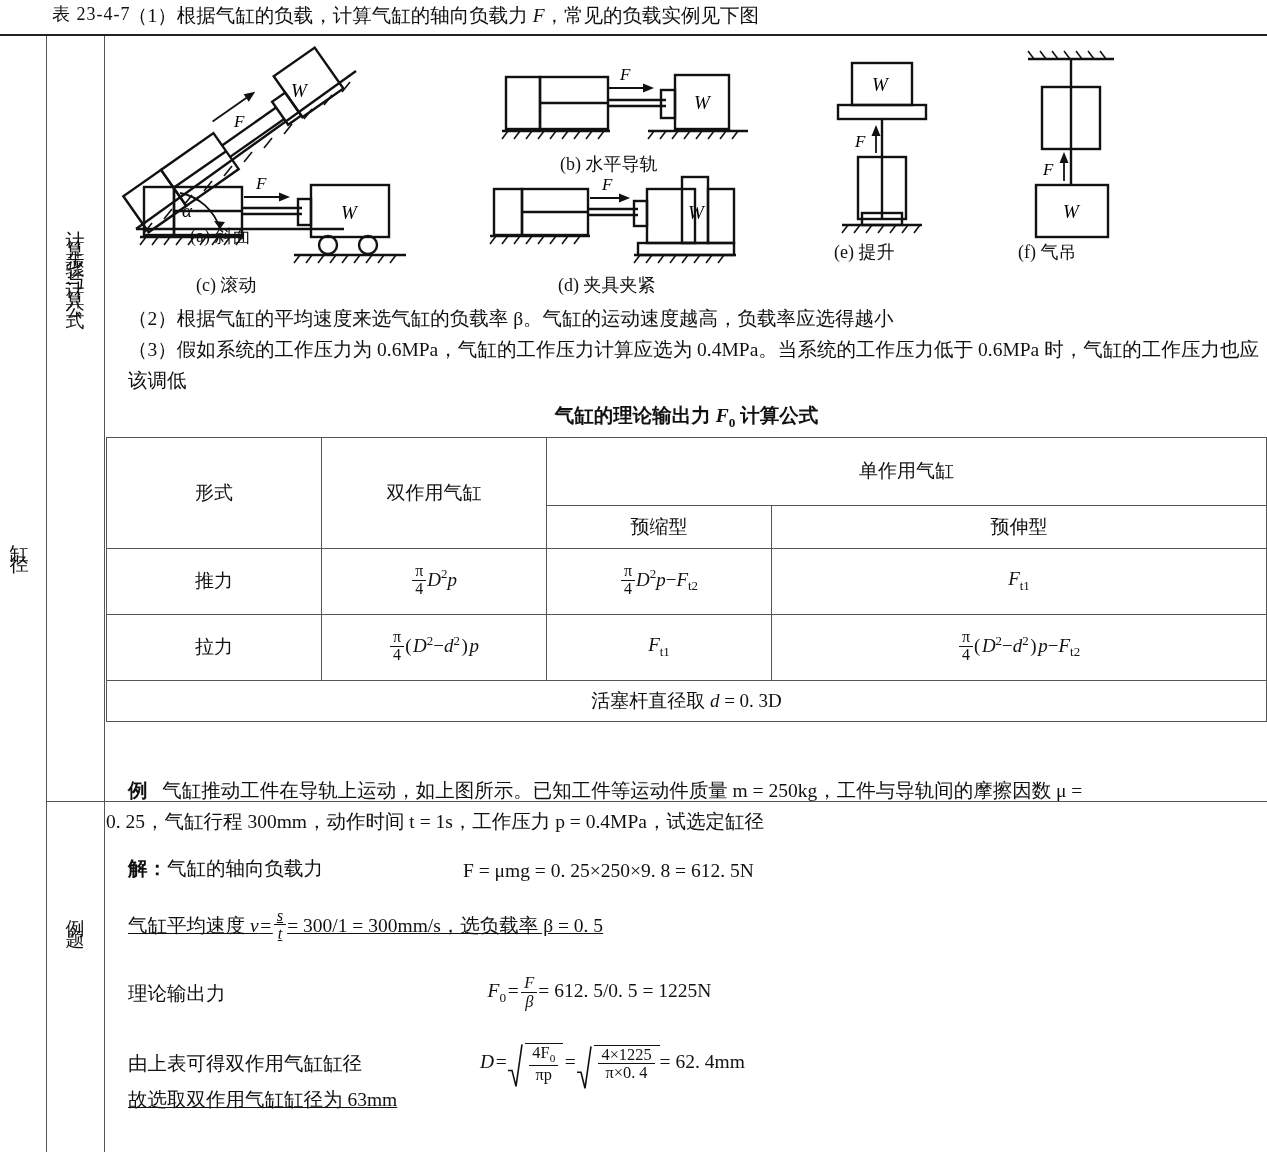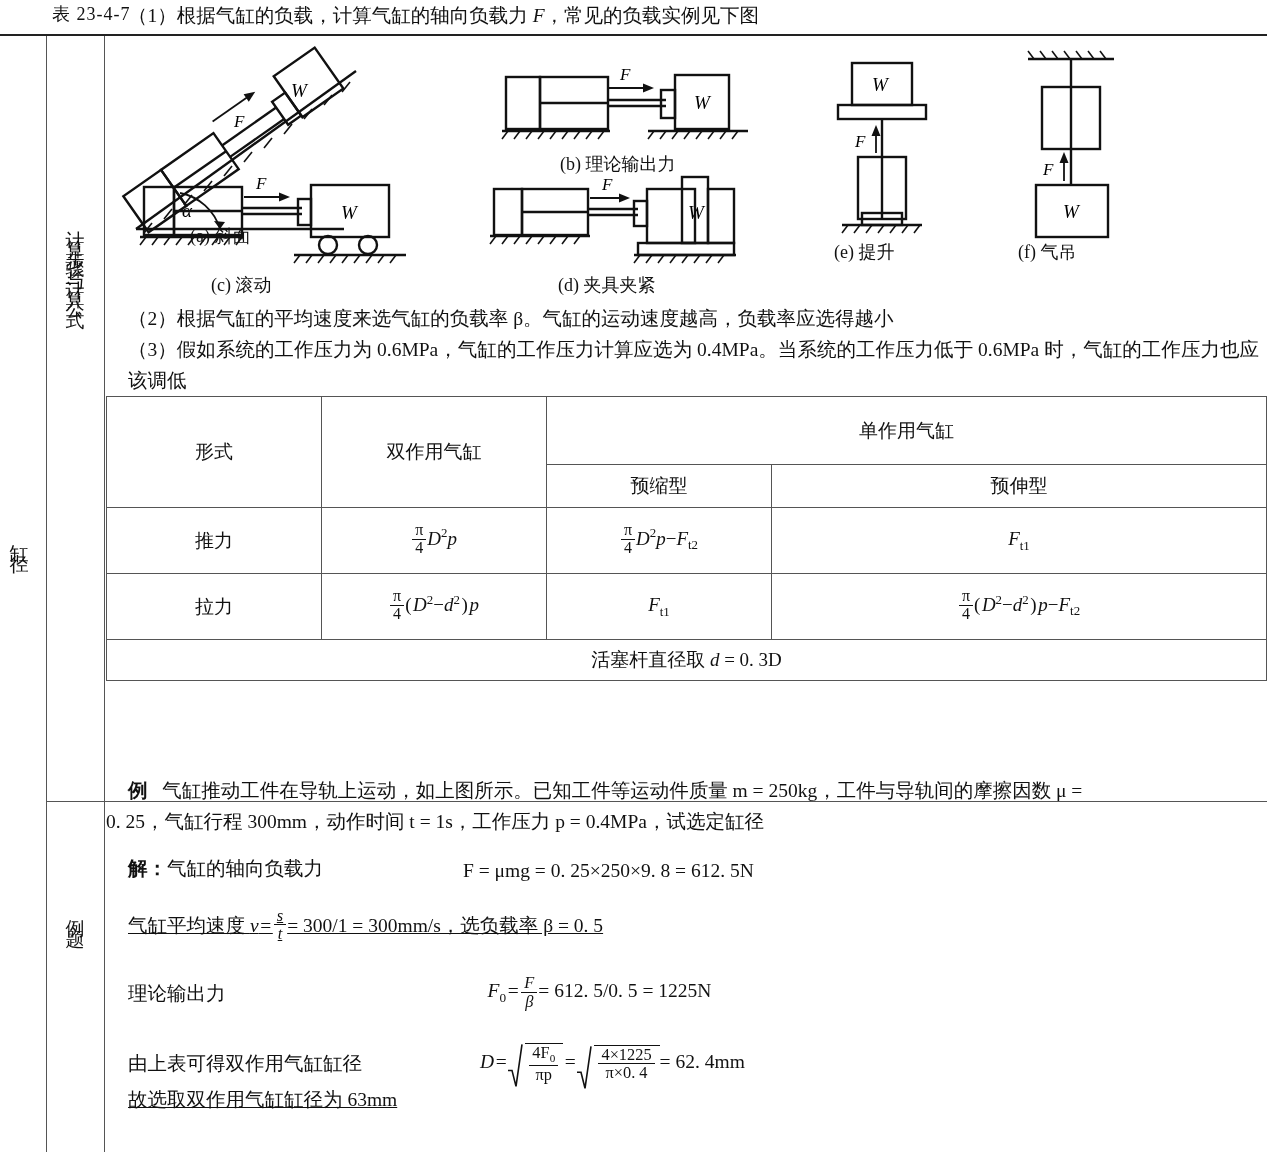--- a/index.html
+++ b/index.html
@@ -294,21 +294,21 @@
               <line x1="228" y1="74" x2="222" y2="82"></line>
                 <line x1="240" y1="74" x2="234" y2="82"></line>
             </g>
 
             <line x1="110" y1="31" x2="150" y2="31" stroke-width="1.8"></line>
             <path d="M 156 31 l -11 -4.5 l 0 9 z" fill="#111" stroke="none"></path>
           </g>
           <text x="122" y="23" font-size="17" font-style="italic" font-family="Liberation Serif, serif">F</text>
           <text x="196" y="52" font-size="19" font-style="italic" font-family="Liberation Serif, serif">W</text>
         </svg>
-        <div class="cap" style="left:62px; top:95px;">(b) 理论输出力</div>
+        <div class="cap" style="left:62px; top:95px;">(b) 水平导轨</div>
       </div>
 
       <div class="fig" style="left:718px; top:0px;">
         <svg width="150" height="215" viewBox="0 0 150 215">
           <g stroke="#111" stroke-width="2.4" fill="none">
             <rect x="28" y="28" width="60" height="42"></rect>
             <rect x="14" y="70" width="88" height="14"></rect>
             <line x1="58" y1="84" x2="58" y2="122"></line>
             <rect x="34" y="122" width="48" height="62"></rect>
             <line x1="58" y1="122" x2="58" y2="184"></line>
@@ -394,21 +394,21 @@
               <line x1="236" y1="82" x2="230" y2="90"></line>
                 <line x1="248" y1="82" x2="242" y2="90"></line>
               <line x1="260" y1="82" x2="254" y2="90"></line>
             </g>
             <line x1="108" y1="24" x2="148" y2="24" stroke-width="1.8"></line>
             <path d="M 154 24 l -11 -4.5 l 0 9 z" fill="#111" stroke="none"></path>
           </g>
           <text x="120" y="16" font-size="17" font-style="italic" font-family="Liberation Serif, serif">F</text>
           <text x="205" y="46" font-size="19" font-style="italic" font-family="Liberation Serif, serif">W</text>
         </svg>
-        <div class="cap" style="left:75px; top:100px;">(c) 滚动</div>
+        <div class="cap" style="left:60px; top:100px;">(c) 滚动</div>
       </div>
 
       <div class="fig" style="left:380px; top:138px;">
         <svg width="270" height="110" viewBox="0 0 270 110">
           <g stroke="#111" stroke-width="2.4" fill="none">
             <rect x="8" y="16" width="28" height="46"></rect>
             <rect x="36" y="16" width="66" height="46"></rect>
             <line x1="36" y1="39" x2="102" y2="39"></line>
             <line x1="102" y1="36" x2="152" y2="36"></line>
             <line x1="102" y1="42" x2="152" y2="42"></line>
@@ -447,20 +447,21 @@
           <text x="202" y="46" font-size="19" font-style="italic" font-family="Liberation Serif, serif">W</text>
         </svg>
         <div class="cap" style="left:72px; top:100px;">(d) 夹具夹紧</div>
       </div>
 
     </div>
 
     <p class="para">（2）根据气缸的平均速度来选气缸的负载率 β。气缸的运动速度越高，负载率应选得越小</p>
     <p class="para">（3）假如系统的工作压力为 0.6MPa，气缸的工作压力计算应选为 0.4MPa。当系统的工作压力低于 0.6MPa 时，气缸的工作压力也应该调低</p>
 
+    <div class="ft-title"><span>气缸的理论输出力 </span><span class="it">F</span><sub>0</sub><span> 计算公式</span></div>
 
     <table class="ft">
       <tbody>
           <tr class="r-hdr">
         <td rowspan="2" style="width:210px;margin-top:32px;">形式</td>
         <td rowspan="2" style="width:220px;">双作用气缸</td>
         <td colspan="2">单作用气缸</td>
       </tr>
       <tr>
         <td style="width:220px; height:34px;">预缩型</td>

